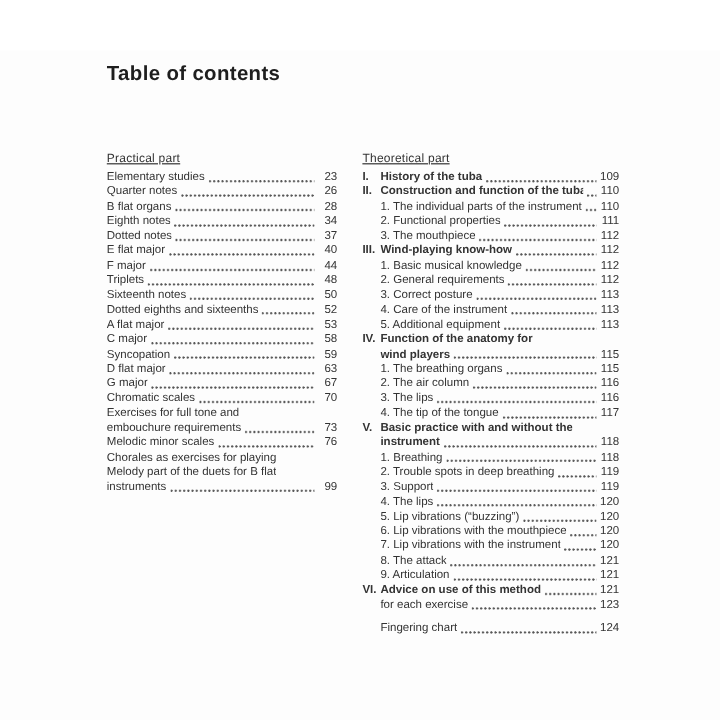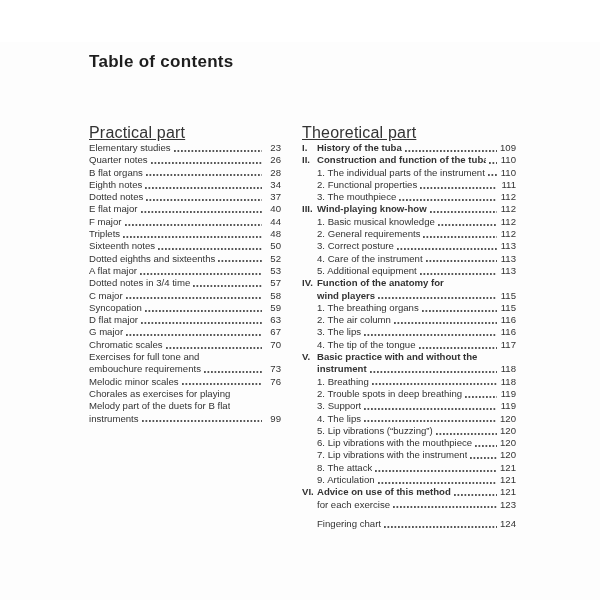--- a/index.html
+++ b/index.html
@@ -25,21 +25,21 @@
   }
   .front-matter {
     position: absolute; left: 89px; top: 50px; width: 192px;
   }
   .front-matter .toc-row { height: 14.2px; line-height: 14.2px; }
   .front-matter .label { font-weight: bold; }
   .col { position: absolute; top: 85px; }
   .col-left  { left: 89px;  width: 192px; }
   .col-right { left: 302px; width: 214px; }
   .heading {
-    font-size: 16px;
+    font-size: 10px;
     height: 15px; line-height: 12px;
     text-decoration: underline;
     letter-spacing: 0.2px;
     color: #333333;
   }
   .toc-row {
     display: flex;
     align-items: baseline;
     height: 12.3px; line-height: 12.3px;
     font-size: 9.6px;
@@ -129,25 +129,20 @@
           <span class="label">Dotted eighths and sixteenths</span>
           <span class="leader"></span>
           <span class="pnum">52</span>
         </div>
         <div class="toc-row">
           <span class="label">A flat major</span>
           <span class="leader"></span>
           <span class="pnum">53</span>
         </div>
         <div class="toc-row">
-          <span class="label">Dotted notes in 3/4 time</span>
-          <span class="leader"></span>
-          <span class="pnum">57</span>
-        </div>
-        <div class="toc-row">
           <span class="label">C major</span>
           <span class="leader"></span>
           <span class="pnum">58</span>
         </div>
         <div class="toc-row">
           <span class="label">Syncopation</span>
           <span class="leader"></span>
           <span class="pnum">59</span>
         </div>
         <div class="toc-row">

